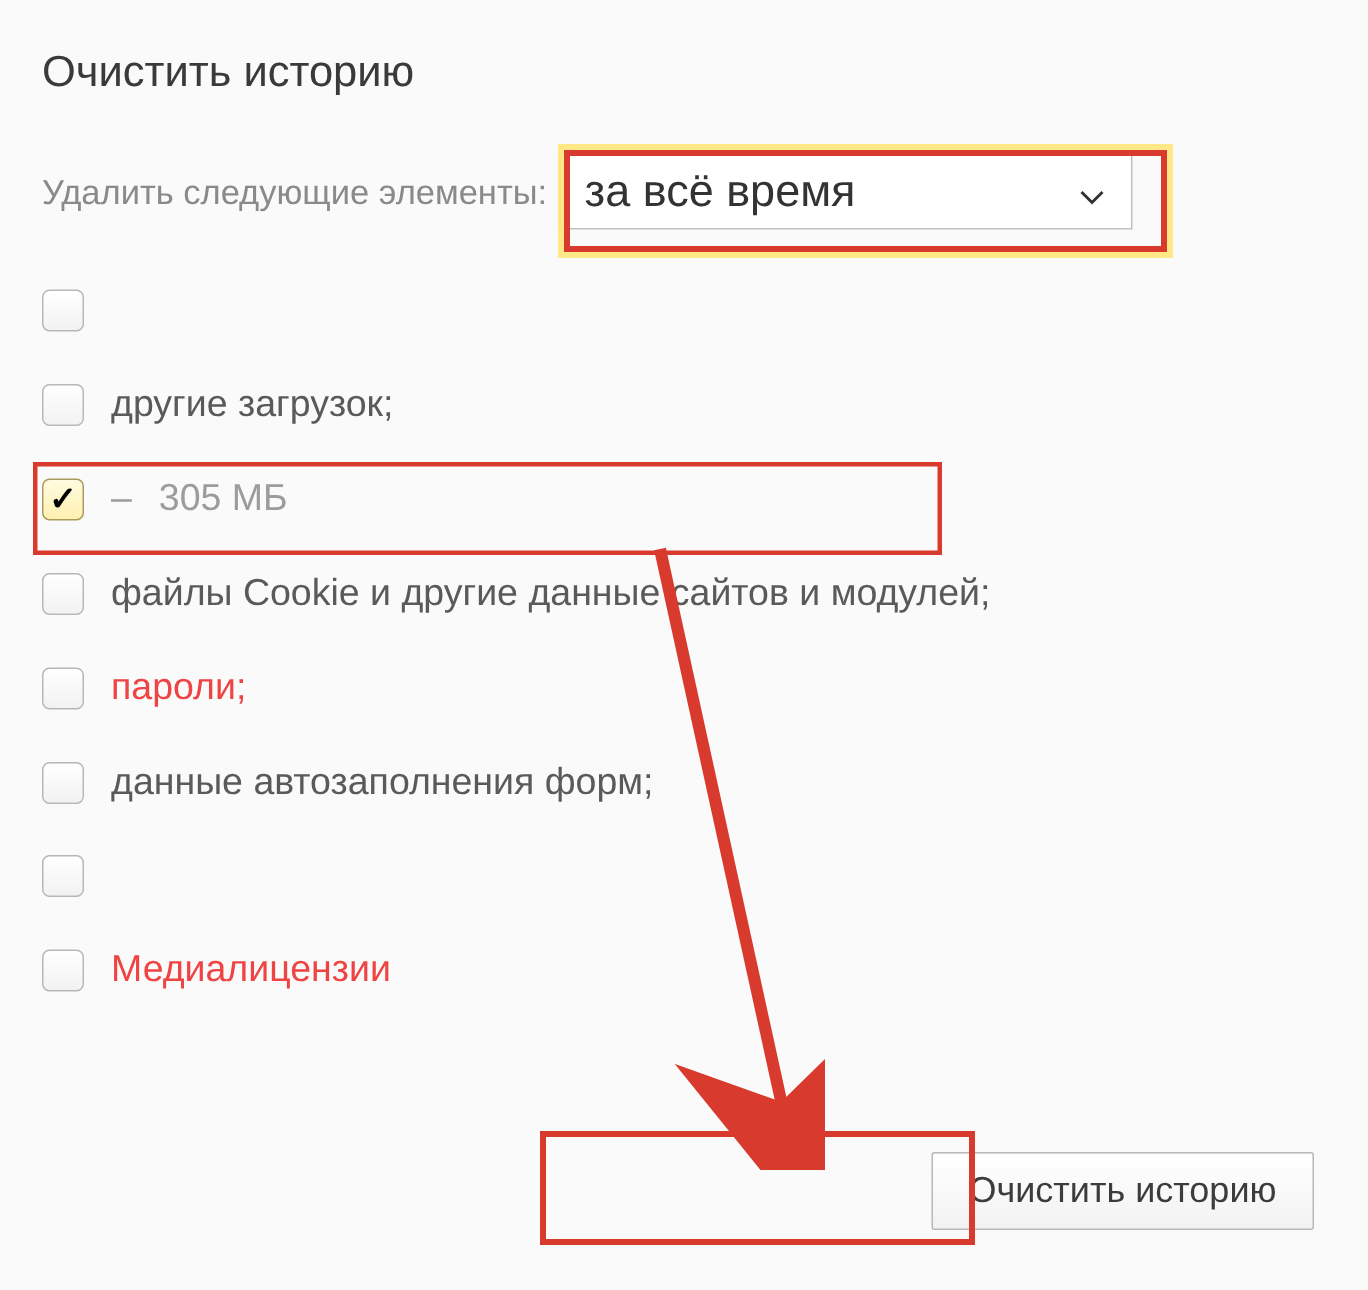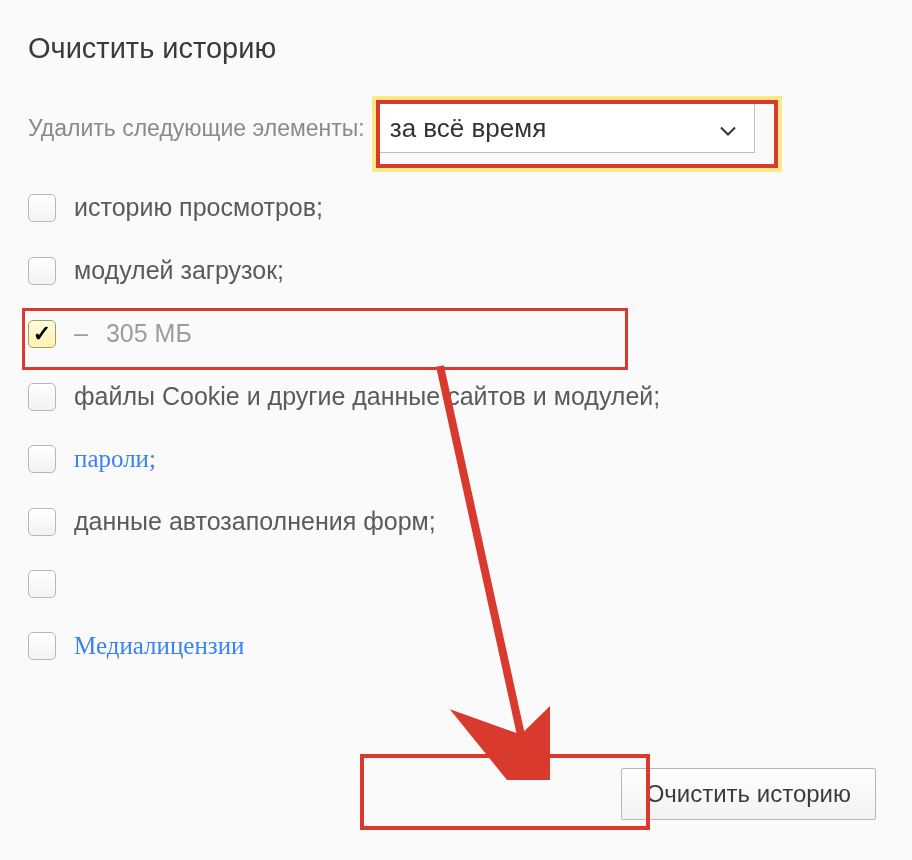--- a/index.html
+++ b/index.html
@@ -37,21 +37,21 @@
   .select-wrap {
     position: relative;
     width: 382px;
     height: 50px;
     border: 1px solid #bfbfbf;
     background: #fff;
     display: flex;
     align-items: center;
     padding: 0 16px;
     box-sizing: border-box;
-    font-size: 26px;
+    font-size: 30px;
     color: #333;
   }
   .select-wrap .chevron {
     position: absolute;
     right: 18px;
     top: 50%;
     transform: translateY(-50%);
   }
   .highlight-yellow {
     position: absolute;
@@ -96,22 +96,21 @@
   .checkmark {
     font-size: 22px;
     font-weight: bold;
     color: #000;
     line-height: 1;
   }
   .opt-extra {
     color: #9c9c9c;
   }
   .muted-label {
-    color: #3b82f6;
-    font-family: Liberation Serif, serif;
+    color: #ef4444;
   }
   .hl-cache {
     position: absolute;
     left: 22px;
     top: 308px;
     width: 600px;
     height: 56px;
     border: 3px solid #d83a2e;
     pointer-events: none;
   }
@@ -165,26 +164,25 @@
             <path d="M1 1 L8 8 L15 1" stroke="#333" stroke-width="2" fill="none"></path>
           </svg>
       </span>
     </div>
   </div>
 
   <div class="options">
 
     <div class="option-row">
       <div class="checkbox"></div>
-      <span>историю просмотров;</span>
-    </div>
-
-    <div class="option-row">
-      <div class="checkbox"></div>
-      <span>модулей загрузок;</span>
+    </div>
+
+    <div class="option-row">
+      <div class="checkbox"></div>
+      <span>другие загрузок;</span>
     </div>
 
     <div class="option-row">
       <div class="checkbox checked">
         <span class="checkmark">✓</span>
       </div>
       <span class="opt-extra">–</span>
       <span class="opt-extra">305 МБ</span>
     </div>
 

